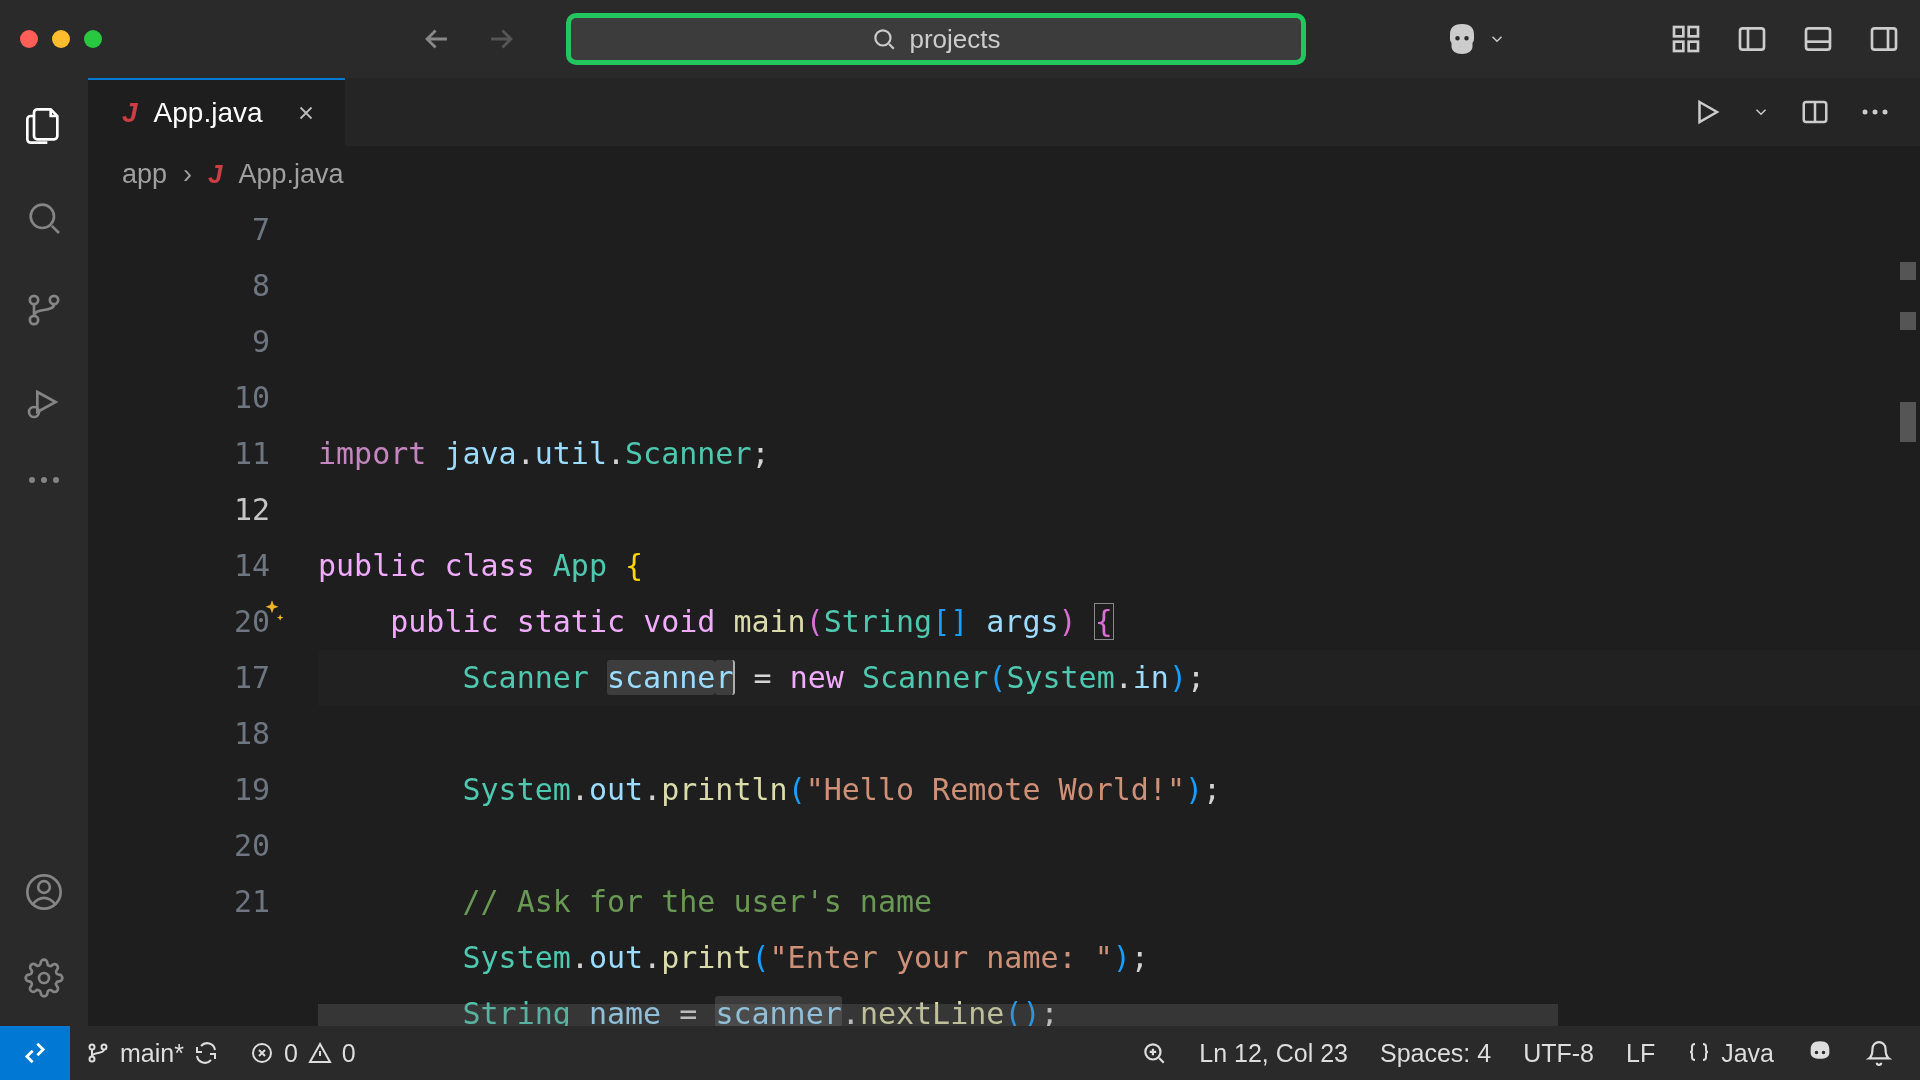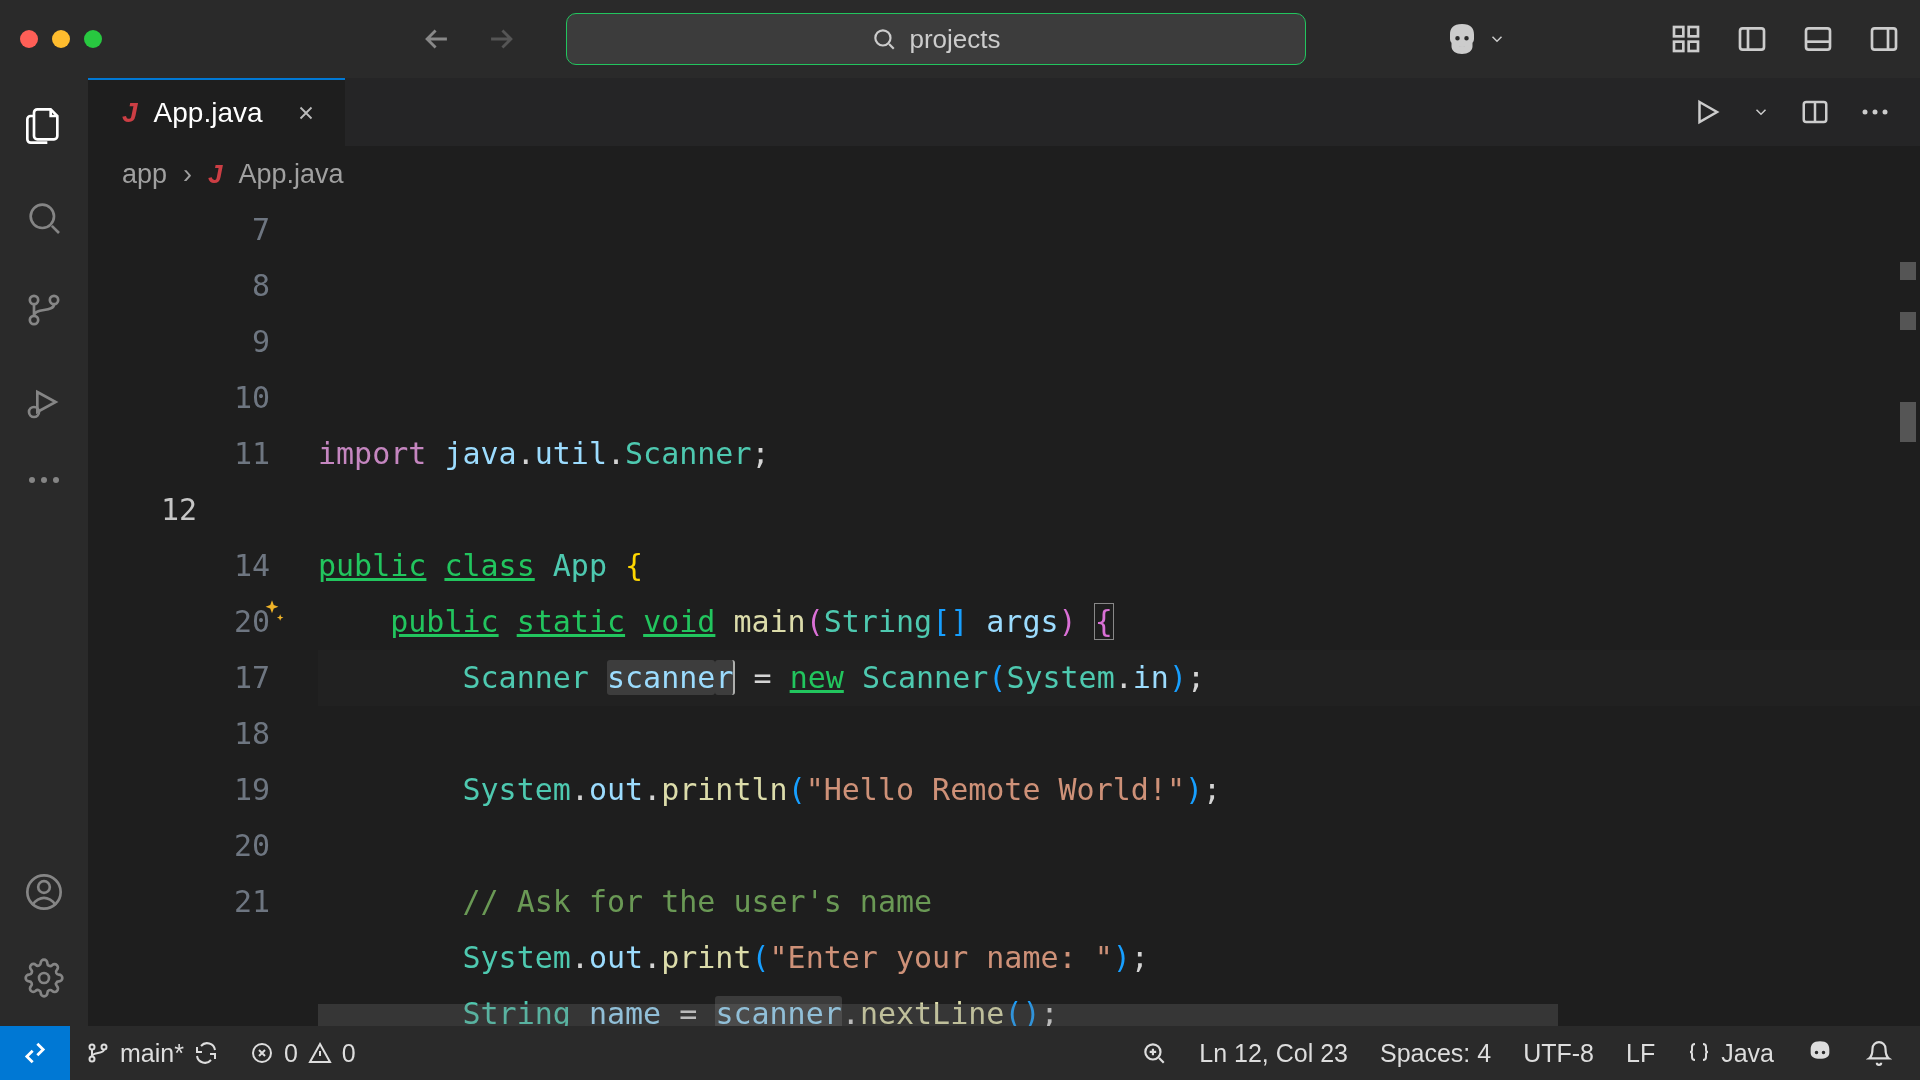--- a/index.html
+++ b/index.html
@@ -25,21 +25,21 @@
   .tl { width: 18px; height: 18px; border-radius: 50%; }
   .tl-red { background: #ff5f57; }
   .tl-yellow { background: #febc2e; }
   .tl-green { background: #28c840; }
   .nav-arrows { display: flex; gap: 30px; }
   .nav-arrow { color: #888; cursor: pointer; }
   .searchbox {
     flex: 0 0 740px;
     height: 52px;
     background: #3c3c3c;
-    border: 1px solid #22c55e;
+    border: 5px solid #22c55e;
     border-radius: 10px;
     display: flex;
     align-items: center;
     justify-content: center;
     gap: 12px;
     color: #cccccc;
     font-size: 26px;
     margin-left: 30px;
   }
   .titlebar-right {
@@ -133,35 +133,35 @@
     overflow: hidden;
     background: #1e1e1e;
   }
   .gutter {
     width: 230px;
     text-align: right;
     padding-right: 48px;
     color: #6e7681;
     user-select: none;
   }
-  .gutter .cur { color: #c6c6c6; text-align: center; }
+  .gutter .cur { color: #c6c6c6; }
   .codecol {
     flex: 1;
     white-space: pre;
     color: #d4d4d4;
     position: relative;
   }
   .codeline { height: 56px; }
   .codeline.cur { background: #2a2a2a00; box-shadow: inset 0 0 0 9999px rgba(255,255,255,0.015); }
   .hl-word { background: rgba(120,120,120,0.32); border-radius: 3px; }
   .cursor-mark { border-right: 2px solid #aeafad; }
   .bracket-match { box-shadow: 0 0 0 1px #888; }
 
   
-  .kw  { color: #22c55e; text-decoration: underline; }
+  .kw  { color: #f0abfc; }
   .kw2 { color: #c586c0; }
   .cls { color: #4ec9b0; }
   .fn  { color: #dcdcaa; }
   .var { color: #9cdcfe; }
   .str { color: #ce9178; }
   .cmt { color: #6a9955; }
   .pun { color: #d4d4d4; }
   .brc1 { color: #ffd700; }
   .brc2 { color: #da70d6; }
   .brc3 { color: #179fff; }

